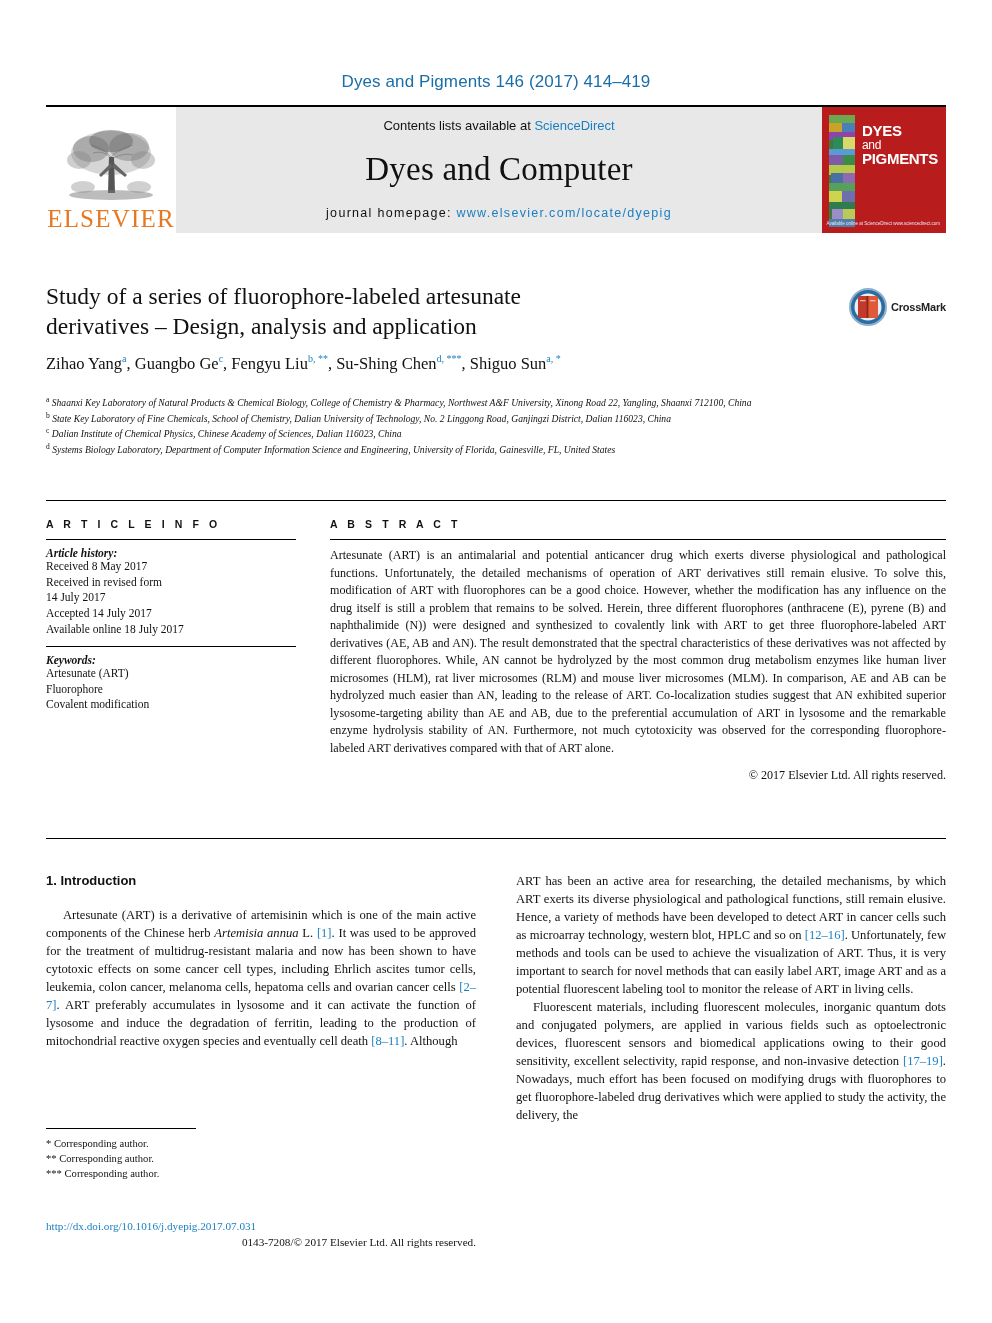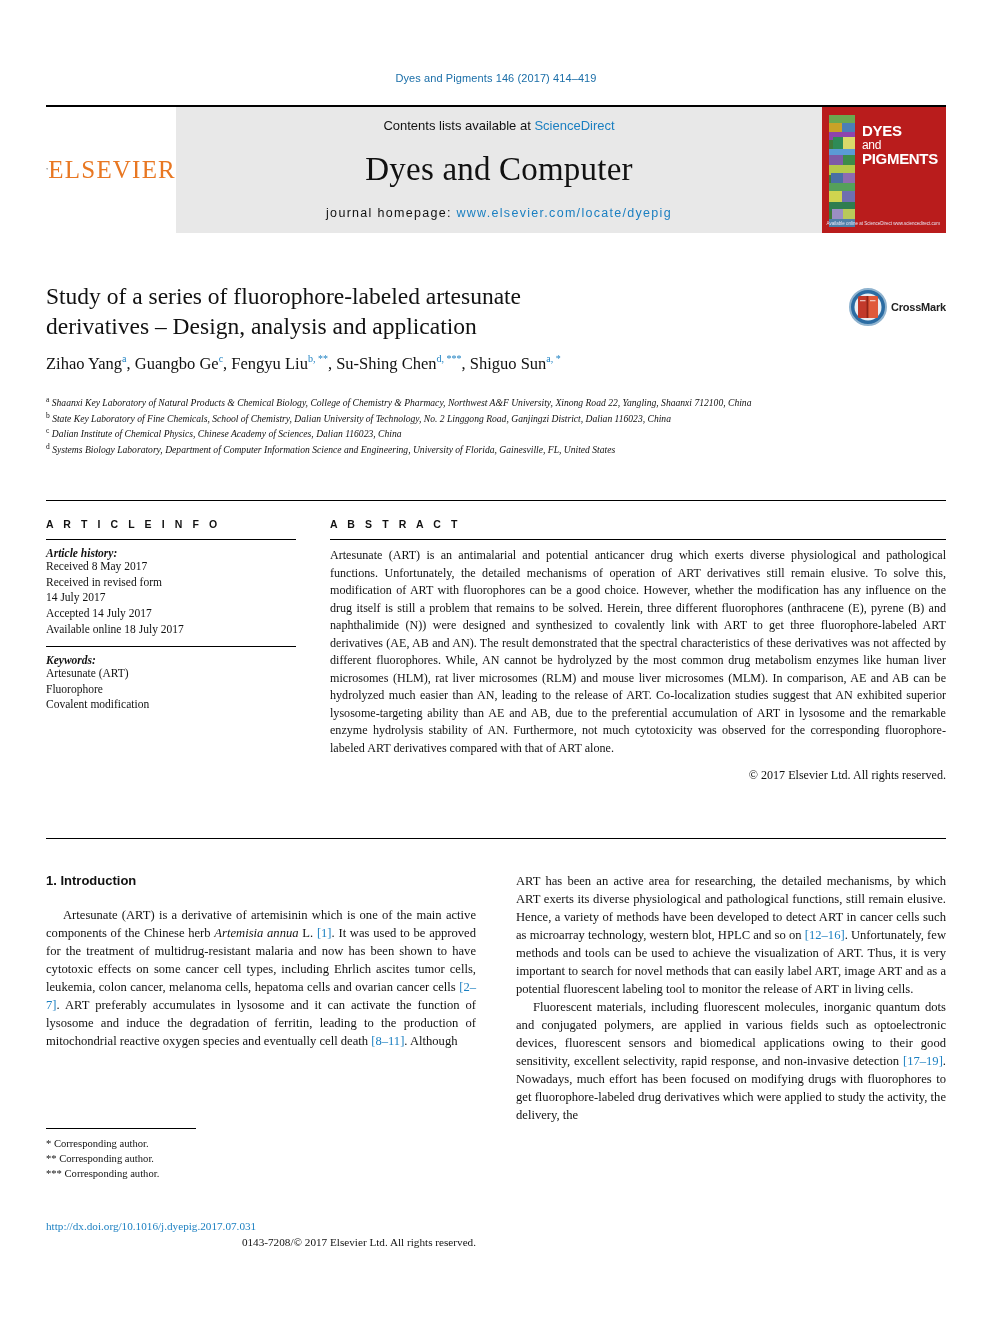--- a/index.html
+++ b/index.html
@@ -13,37 +13,37 @@
     position: relative;
     overflow: hidden;
   }
 
   .page { position: relative; width: 992px; height: 1323px; }
 
   
   .running-head {
     text-align: center;
     font-family: "Liberation Sans", sans-serif;
-    font-size: 11px;
+    font-size: 17px;
     color: #1a6ea8;
     padding-top: 72px;
     letter-spacing: 0.1px;
   }
 
   
   .masthead {
     position: absolute;
     left: 46px; top: 105px;
     width: 900px; height: 128px;
     border-top: 2.5px solid #000;
     display: flex;
   }
   .elsevier-cell {
     width: 130px; flex: 0 0 130px;
-    display: flex; flex-direction: row;
+    display: flex; flex-direction: column;
     align-items: center; justify-content: flex-end;
     padding-bottom: 2px;
   }
   .tree-svg { display:block; }
   .elsevier-word {
     font-family: "Liberation Serif", serif;
     font-size: 25px;
     letter-spacing: 1.2px;
     color: #E87722;
     line-height: 1;

